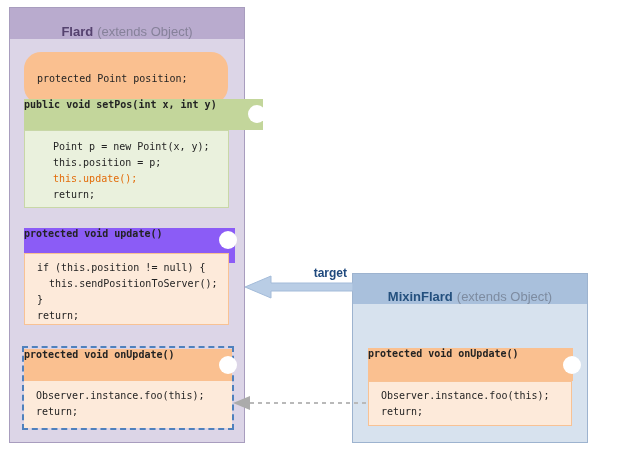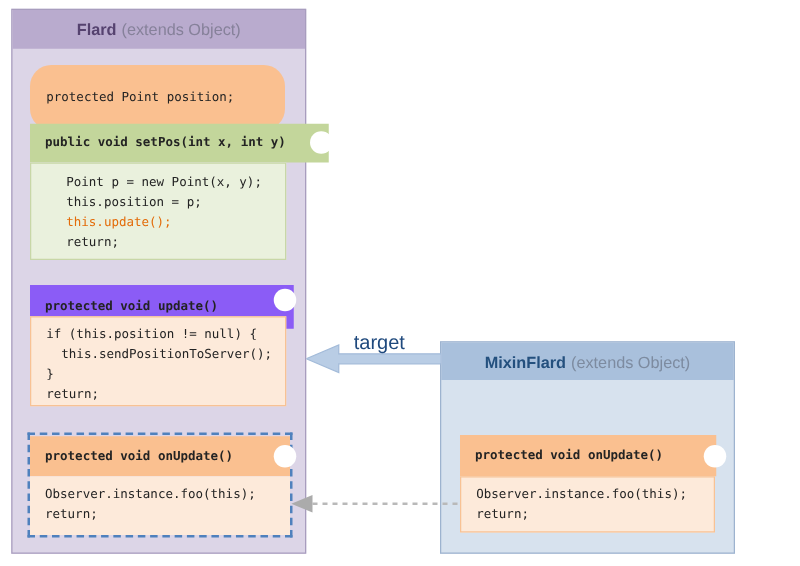--- a/index.html
+++ b/index.html
@@ -20,21 +20,21 @@
     left: 9px; top: 7px; width: 236px; height: 436px;
     background: #dcd5e7;
     border: 1px solid #a89dbe;
   }
   .mixin-box {
     left: 352px; top: 273px; width: 236px; height: 170px;
     background: #d7e2ee;
     border: 1px solid #9db3cf;
   }
   .class-header {
-    display: flex; align-items: center; justify-content: center;
+    display: flex; align-items: flex-end; justify-content: center;
     font-size: 13px; font-weight: 600;
     white-space: pre;
   }
   .flard-box .class-header { height: 31px; background: #b9abce; color: #55426f; }
   .mixin-box .class-header { height: 30px; background: #a9c0dc; color: #24507e; }
   .title-suffix { font-weight: 400; margin-left: 4px; }
   .flard-box .title-suffix { color: #86819a; }
   .mixin-box .title-suffix { color: #7d8ba0; }
 
   
@@ -43,21 +43,21 @@
   .line { white-space: pre; line-height: 16px; }
   .accent { color: #e36c0a; }
 
   
   .abs { position: absolute; box-sizing: border-box; }
   .field-pill {
     left: 24px; top: 52px; width: 204px; height: 52px;
     background: #fac090; border-radius: 17px;
     display: flex; align-items: center; padding-left: 13px;
   }
-  .m-header { display: flex; align-items: center; padding-left: 12px; }
+  .m-header { display: flex; }
 
   .setpos-header { left: 24px; top: 99px; width: 239px; height: 31px; background: #c3d69b; }
   .setpos-body   { left: 24px; top: 130px; width: 205px; height: 78px;
                    background: #eaf1dd; border: 1px solid #c8d7a7; padding: 8px 0 0 28px; }
 
   .update-header { left: 24px; top: 228px; width: 211px; height: 35px; background: #8b5cf6; }
   .update-body   { left: 24px; top: 253px; width: 205px; height: 72px;
                    background: #fdeada; border: 1px solid #f8c294; padding: 6px 0 0 12px; }
 
   .onupdate-dashed { left: 22px; top: 346px; width: 212px; height: 84px;
@@ -79,21 +79,21 @@
   .port-update   { left: 219px; top: 231px; }
   .port-onupdate { left: 219px; top: 356px; }
   .port-mixin    { left: 563px; top: 356px; }
 
   
   .arrow-svg { position: absolute; }
   .target-arrow { left: 245px; top: 272px; }
   .dashed-arrow { left: 233px; top: 394px; }
   .target-label {
     position: absolute; left: 283px; top: 266px; width: 64px;
-    text-align: left; font-size: 16px; font-weight: normal; color: #1f497d;
+    text-align: right; font-size: 12px; font-weight: bold; color: #1f497d;
   }
 </style>
 </head>
 <body>
 
 <div class="canvas">
 
   <section class="class-box flard-box">
     <header class="class-header">
       <span>Flard</span>

